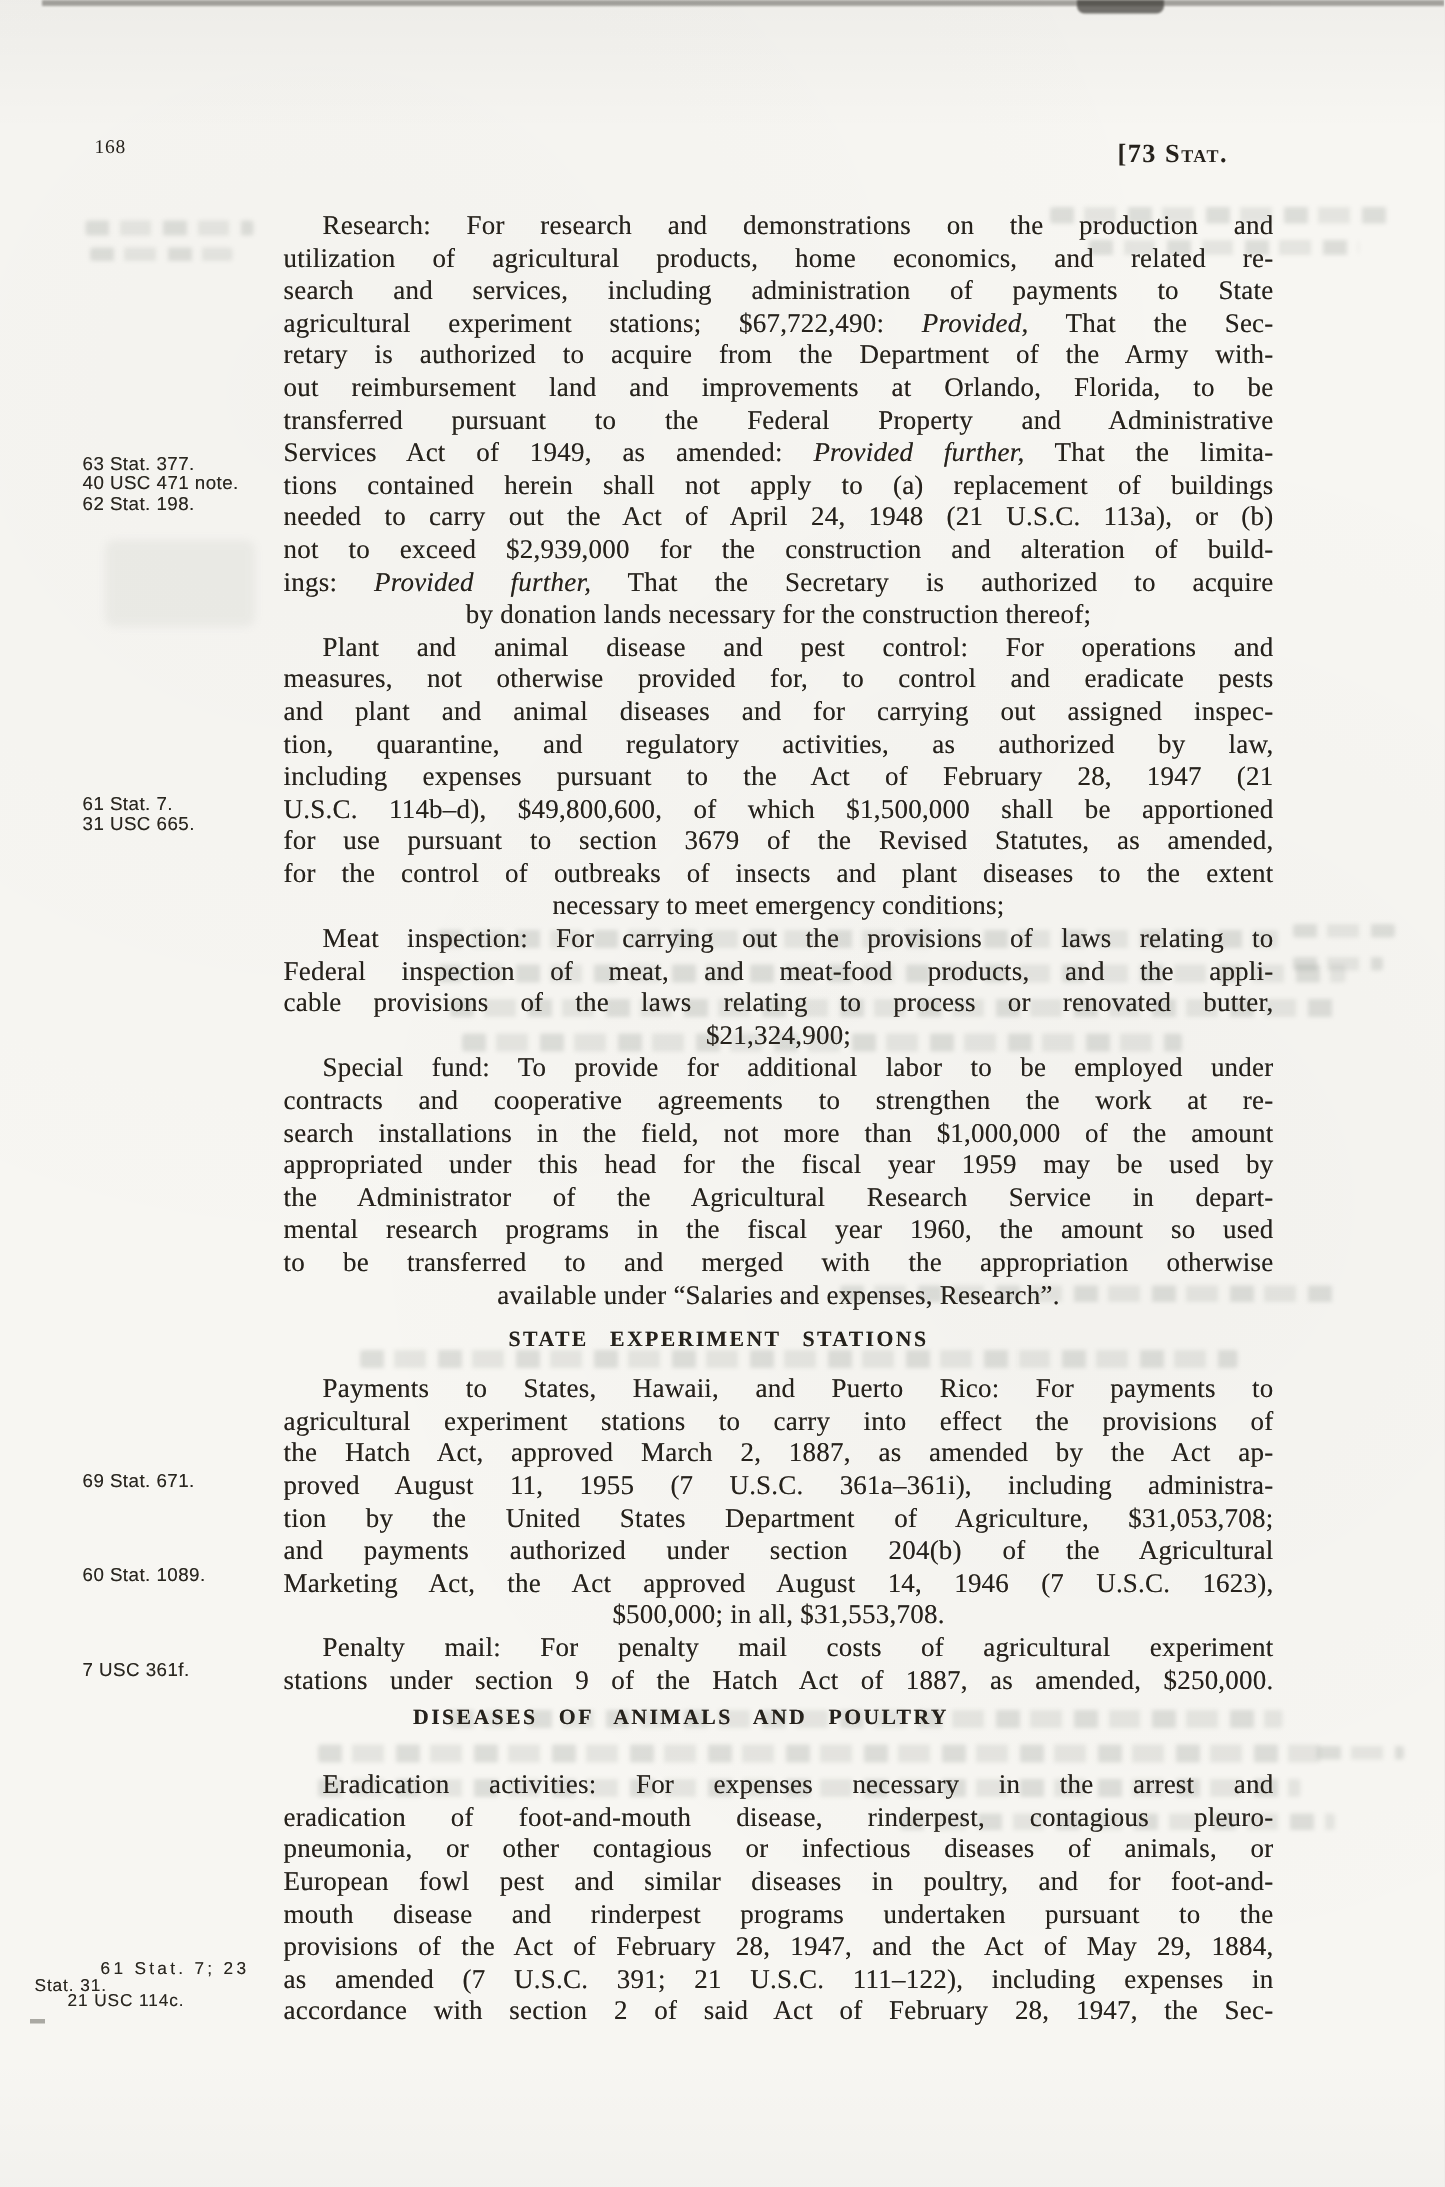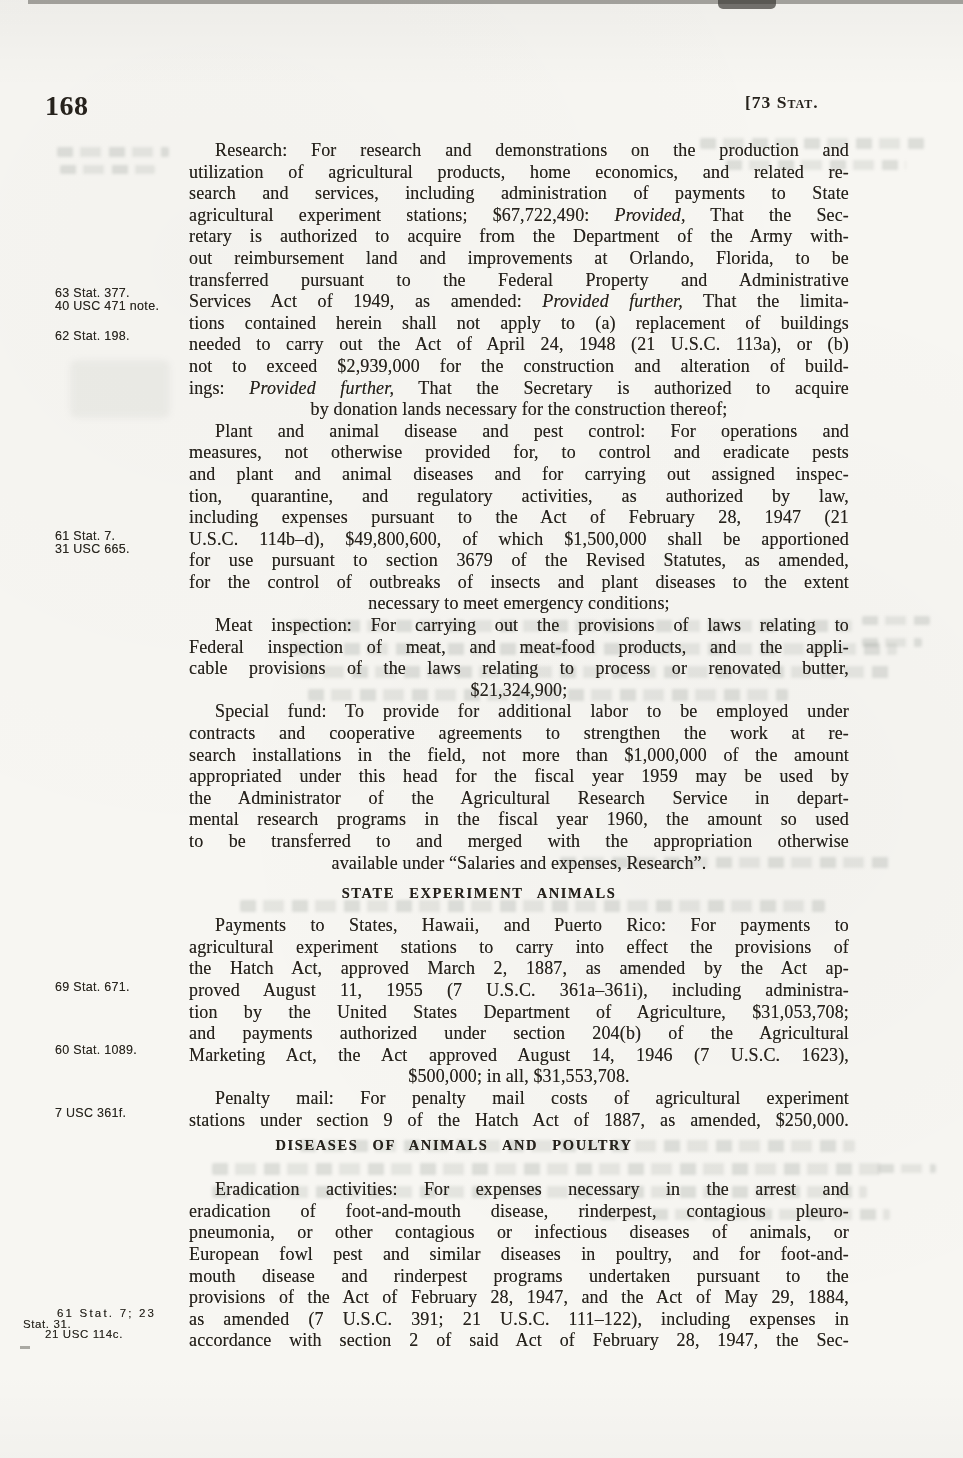--- a/index.html
+++ b/index.html
@@ -15,21 +15,21 @@
       linear-gradient(180deg, rgba(0,0,0,0.03), transparent 6%, transparent 94%, rgba(0,0,0,0.018));
     font-family:"Liberation Serif","DejaVu Serif",serif;
     color:#26221c;
   }
   
   .edge-top{position:absolute;left:28px;right:0;top:0;height:4px;background:#56544e;opacity:.5;filter:blur(.6px);}
   .edge-blob{position:absolute;left:718px;top:0;width:58px;height:9px;background:#3c3a35;opacity:.7;border-radius:0 0 5px 5px;filter:blur(.7px);}
   .edge-dash{position:absolute;left:20px;top:1346px;width:10px;height:3px;background:#5e5b54;opacity:.5;}
 
   
-  .page-number{position:absolute;left:45px;top:90px;font-size:28px;font-weight:bold;letter-spacing:.5px;}
+  .page-number{position:absolute;left:63px;top:90px;font-size:13px;font-weight:normal;letter-spacing:.5px;}
   .running-head{position:absolute;left:247px;top:92px;width:500px;text-align:center;font-size:17.5px;font-weight:bold;letter-spacing:.4px;white-space:nowrap;}
   .stat-head{position:absolute;left:745px;top:92px;font-size:17.5px;font-weight:bold;font-variant:small-caps;letter-spacing:1px;white-space:nowrap;}
 
   
   .text-col{position:absolute;left:189px;top:140px;width:660px;}
   .line{
     text-align:justify;text-align-last:justify;
     font-size:18px;line-height:21.6px;letter-spacing:.15px;
     white-space:normal;
     text-shadow:0 0 .4px rgba(38,34,28,.55);
@@ -49,21 +49,21 @@
   
   .margin-note{
     position:absolute;left:55px;width:150px;
     font-family:"Liberation Sans","DejaVu Sans",sans-serif;
     font-size:12.5px;line-height:12.5px;letter-spacing:.3px;
     color:#29261f;white-space:nowrap;
     text-shadow:0 0 .3px rgba(41,38,31,.5);
   }
   .margin-note .mn-line{display:block;}
   .mn-last{left:45px;line-height:10.5px;font-size:11.5px;}
-  .mn-last .mn-sp{letter-spacing:2.2px;margin-left:12px;}
+  .mn-last .mn-sp{letter-spacing:2.2px;margin-left:22px;}
   .mn-last .mn-out{margin-left:-22px;letter-spacing:.6px;}
   .mn-last .mn-in{margin-left:0px;letter-spacing:.6px;}
 
   
   .ghost{
     position:absolute;height:12px;border-radius:2px;
     background:repeating-linear-gradient(90deg,
       rgba(150,156,150,.55) 0 16px, rgba(150,156,150,0) 16px 23px,
       rgba(166,170,164,.45) 23px 44px, rgba(166,170,164,0) 44px 52px);
     filter:blur(1.4px);opacity:.5;
@@ -94,21 +94,21 @@
   <div class="ghost" style="left:240px;top:900px;width:585px"></div>
   <div class="ghost" style="left:300px;top:1140px;width:555px"></div>
   <div class="ghost" style="left:212px;top:1163px;width:670px"></div>
   <div class="ghost" style="left:212px;top:1186px;width:655px"></div>
   <div class="ghost" style="left:600px;top:1209px;width:290px;height:11px"></div>
   <div class="ghost" style="left:878px;top:1164px;width:58px;height:9px"></div>
 
   <div class="page-number">168</div>
   <div class="stat-head">[73 Stat.</div>
 
-  <div class="margin-note" style="top:287px">
+  <div class="margin-note" style="top:303px">
     <span class="mn-line">63 Stat. 377.</span>
     <span class="mn-line">40 USC 471 note.</span>
   </div>
   <div class="margin-note" style="top:330px">
     <span class="mn-line">62 Stat. 198.</span>
   </div>
   <div class="margin-note" style="top:530px">
     <span class="mn-line">61 Stat. 7.</span>
   </div>
   <div class="margin-note" style="top:543px">
@@ -165,21 +165,21 @@
       <div>
         <div class="line first">Special fund: To provide for additional labor to be employed under</div>
         <div class="line">contracts and cooperative agreements to strengthen the work at re-</div>
         <div class="line">search installations in the field, not more than $1,000,000 of the amount</div>
         <div class="line">appropriated under this head for the fiscal year 1959 may be used by</div>
         <div class="line">the Administrator of the Agricultural Research Service in depart-</div>
         <div class="line">mental research programs in the fiscal year 1960, the amount so used</div>
         <div class="line">to be transferred to and merged with the appropriation otherwise</div>
         <div class="line last">available under “Salaries and expenses, Research”.</div>
       </div>
-      <div class="heading h0">STATE EXPERIMENT ANIMALS</div>
+      <div class="heading h0">STATE EXPERIMENT STATIONS</div>
       <div>
         <div class="line first">Payments to States, Hawaii, and Puerto Rico: For payments to</div>
         <div class="line">agricultural experiment stations to carry into effect the provisions of</div>
         <div class="line">the Hatch Act, approved March 2, 1887, as amended by the Act ap-</div>
         <div class="line">proved August 11, 1955 (7 U.S.C. 361a–361i), including administra-</div>
         <div class="line">tion by the United States Department of Agriculture, $31,053,708;</div>
         <div class="line">and payments authorized under section 204(b) of the Agricultural</div>
         <div class="line">Marketing Act, the Act approved August 14, 1946 (7 U.S.C. 1623),</div>
         <div class="line last">$500,000; in all, $31,553,708.</div>
       </div>

